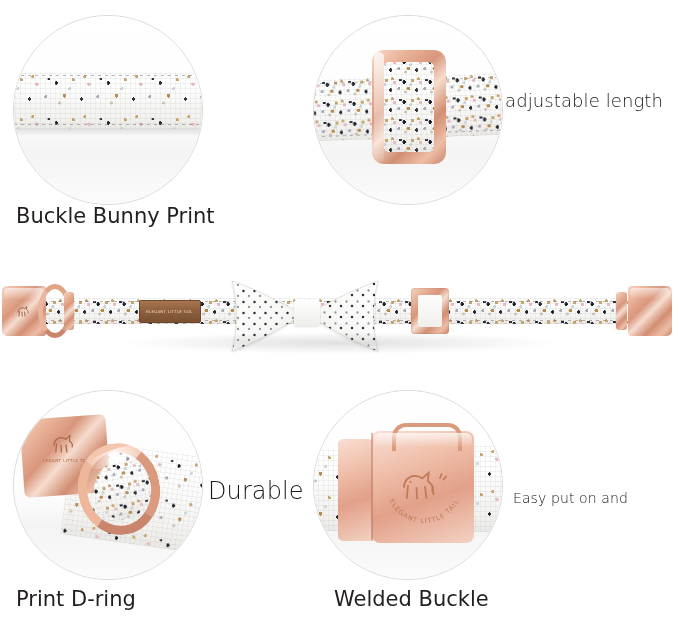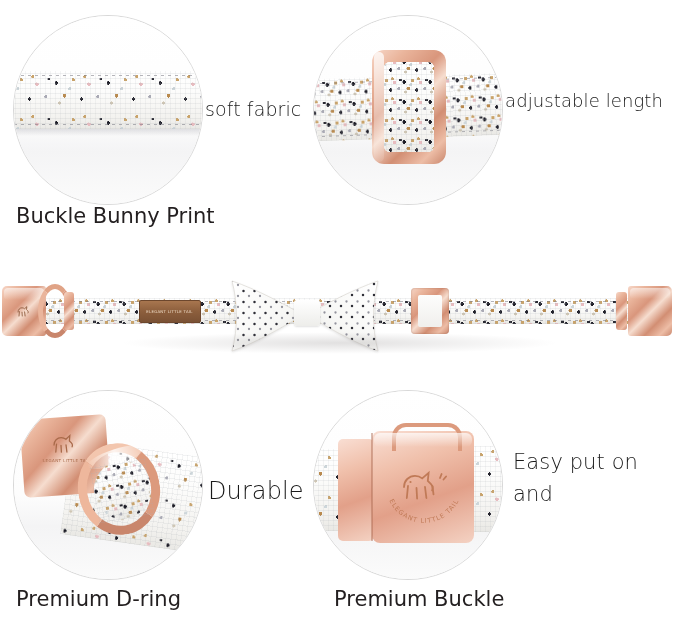--- a/index.html
+++ b/index.html
@@ -192,21 +192,20 @@
 
       <div class="webbing weave" style="left:-14px; top:55px; width:220px; height:58px;">
         <div class="stitch-top"></div>
         <div class="stitch-bot"></div>
       </div>
 
       <div style="position:absolute; left:-10px; top:113px; width:220px; height:7px;
                   background:linear-gradient(180deg,rgba(200,200,205,.55),rgba(255,255,255,0));"></div>
     </div>
   </div>
-  <div class="pointer-label" style="left:205px; top:98px; font-size:19px;">soft fabric</div>
   <div class="caption" style="left:16px; top:204px; font-size:21px;">Buckle Bunny Print</div>
 
   <div class="inset" style="left:313px; top:15px; width:190px; height:190px;">
     <div class="inset-stage">
       <div class="backdrop"></div>
 
       <div class="webbing fine weave" style="left:-14px; top:60px; width:220px; height:62px;
                   transform:rotate(-2deg);">
         <div class="stitch-top"></div>
         <div class="stitch-bot"></div>
@@ -339,21 +338,21 @@
 
       <div style="position:absolute; left:72px; top:58px; width:60px; height:16px;
                   border-radius:50%; transform:rotate(-18deg);
                   background:linear-gradient(90deg,rgba(255,255,255,0),rgba(255,255,255,.8),rgba(255,255,255,0));"></div>
 
       <div class="webbing fine weave" style="left:80px; top:70px; width:56px; height:58px;
                   border-radius:50%; transform:rotate(-10deg);"></div>
     </div>
   </div>
   <div class="pointer-label" style="left:208px; top:477px; font-size:24px;">Durable</div>
-  <div class="caption" style="left:16px; top:587px; font-size:21px;">Premium D-ring</div>
+  <div class="caption" style="left:16px; top:587px; font-size:21px;">Print D-ring</div>
 
   <div class="inset" style="left:313px; top:390px; width:190px; height:190px;">
     <div class="inset-stage">
       <div class="backdrop"></div>
 
       <div class="webbing weave" style="left:-6px; top:58px; width:60px; height:82px;
                   border-radius:3px;"></div>
 
       <div class="webbing weave" style="left:146px; top:55px; width:56px; height:86px;
                   border-radius:3px;"></div>
@@ -385,18 +384,18 @@
         </g>
         <text font-size="6.4" fill="#c07a57" letter-spacing="1" font-family="'DejaVu Sans', sans-serif">
           <textPath href="#arc" startOffset="4%">ELEGANT LITTLE TAIL</textPath>
         </text>
       </svg>
 
       <div style="position:absolute; left:57px; top:42px; width:2px; height:108px;
                   background:rgba(170,105,80,.45);"></div>
     </div>
   </div>
-  <div class="pointer-label multiline" style="left:513px; top:447px; width:162px; font-size:21px;">
+  <div class="pointer-label multiline" style="left:513px; top:488px; width:162px; font-size:14px;">
     <div>Easy put on and</div>
   </div>
-  <div class="caption" style="left:334px; top:587px; font-size:21px;">Premium Buckle</div>
+  <div class="caption" style="left:334px; top:587px; font-size:21px;">Welded Buckle</div>
 
 </div>
 
 </body></html>

